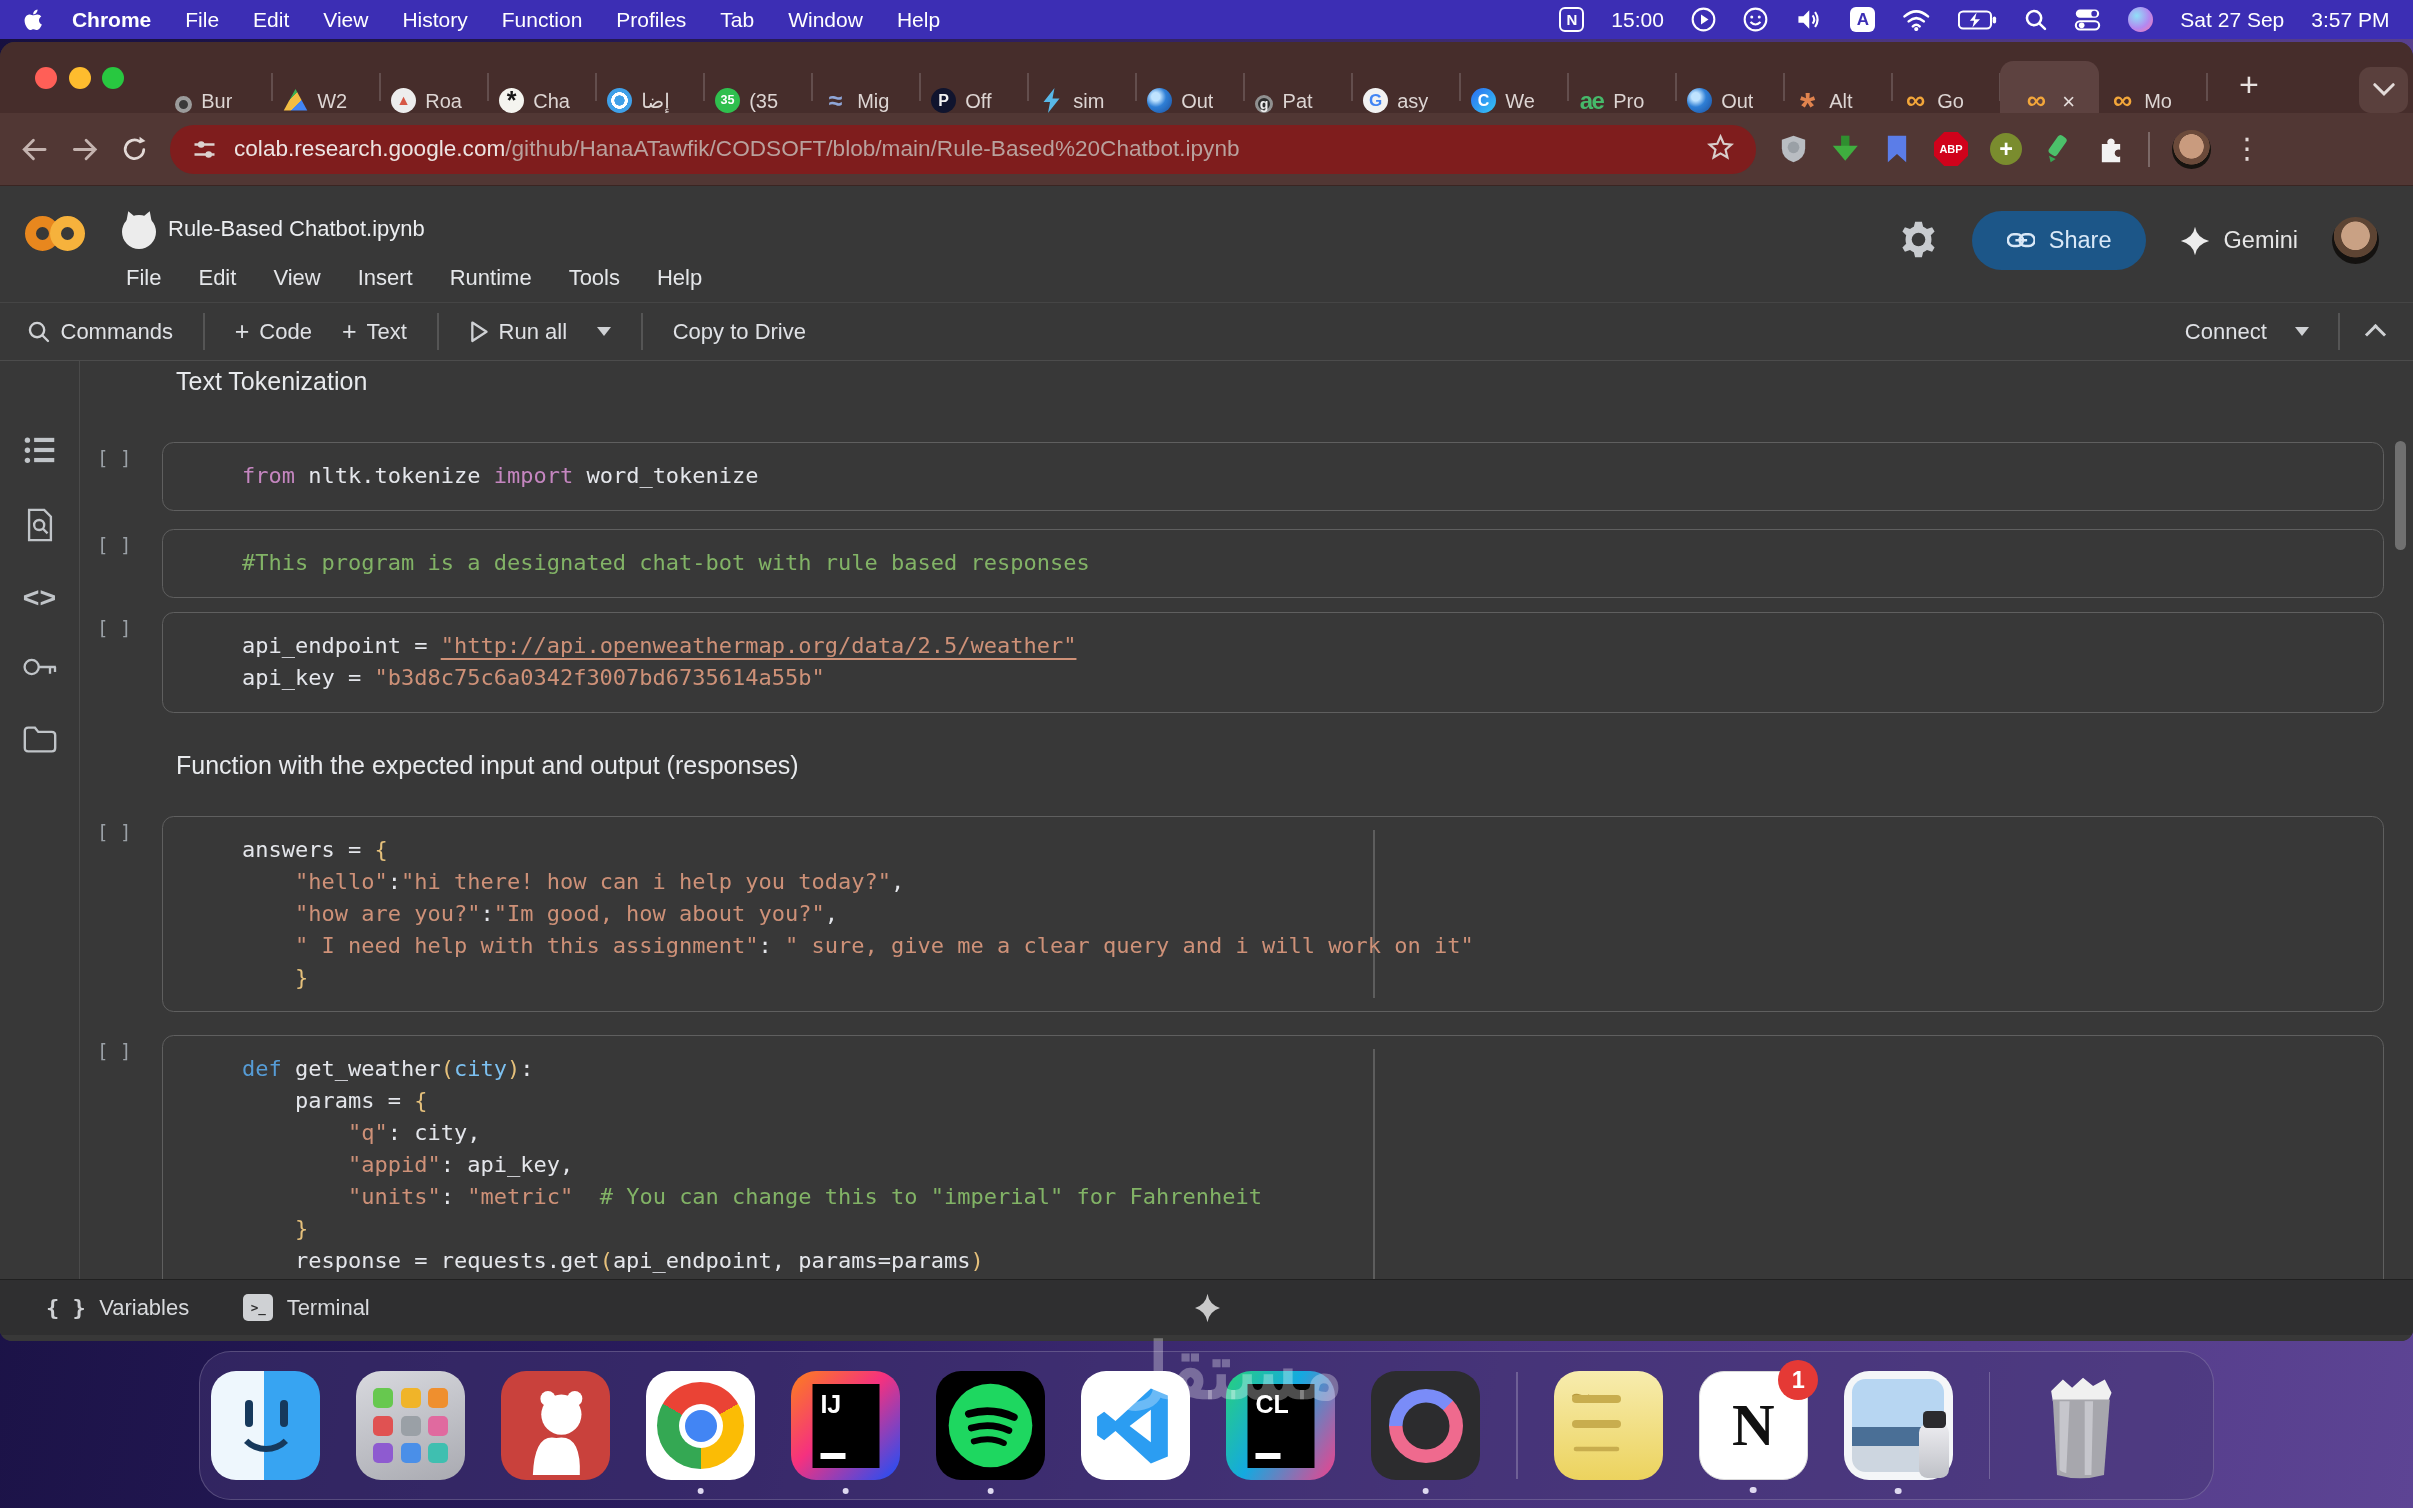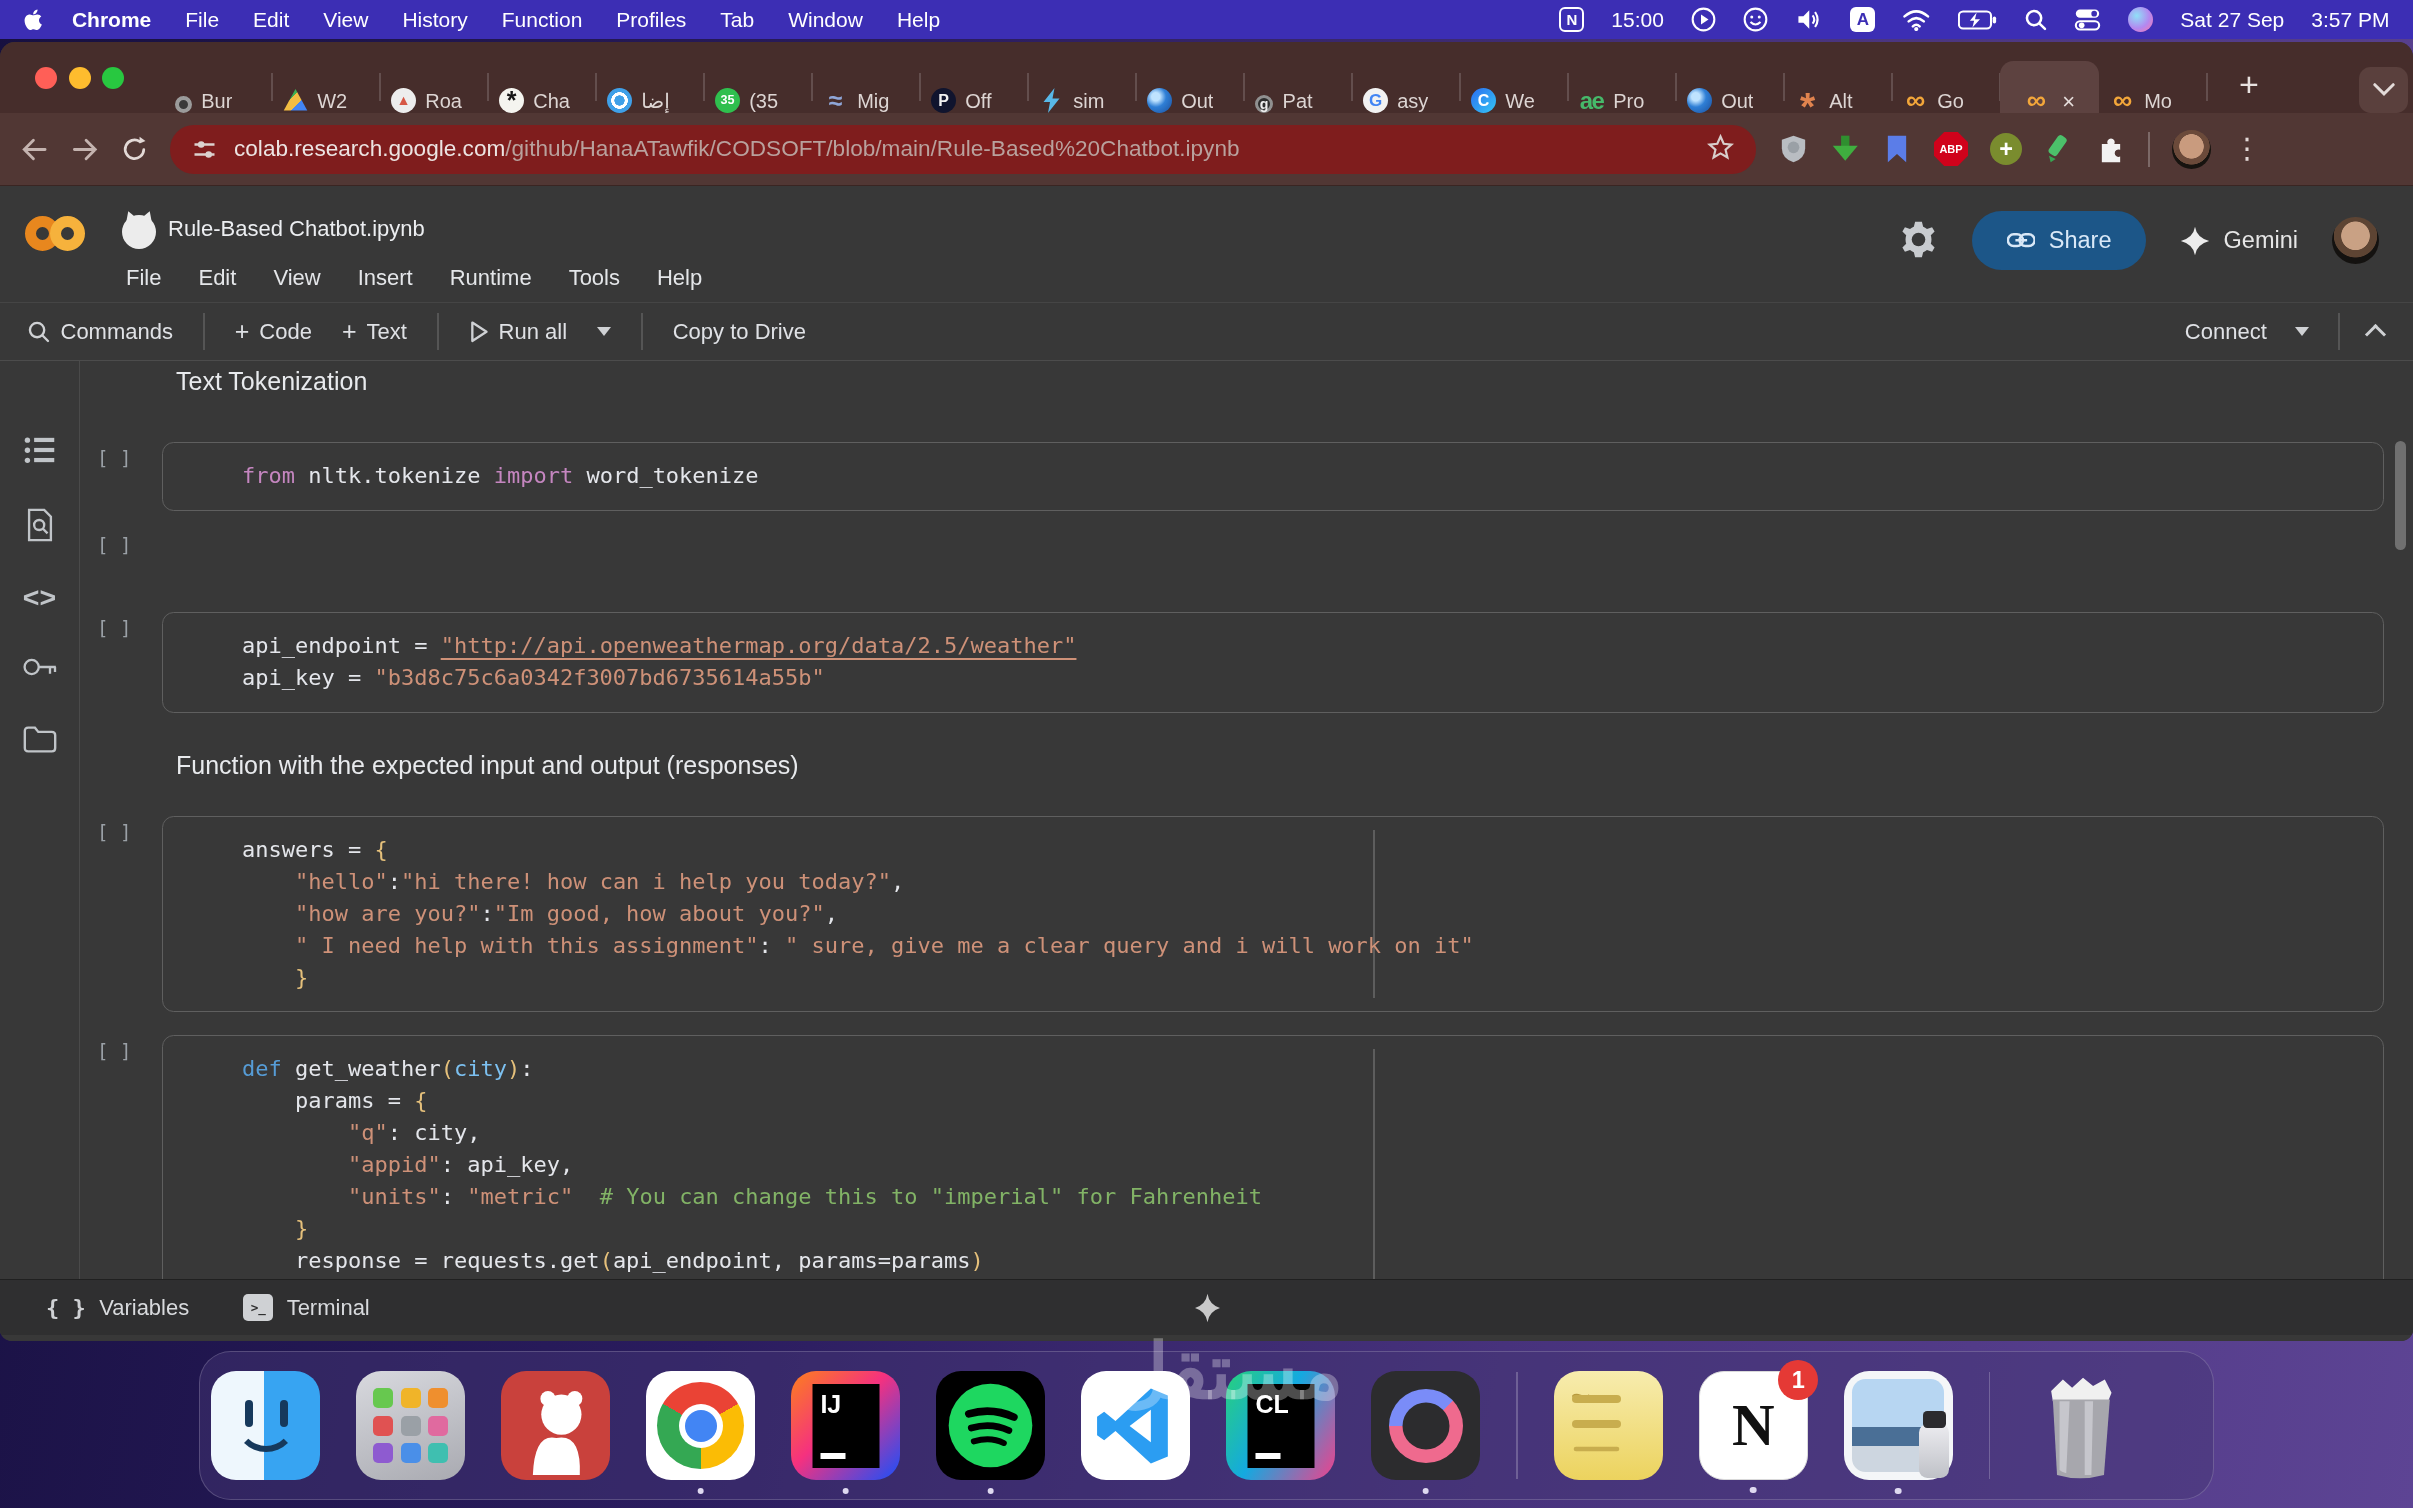--- a/index.html
+++ b/index.html
@@ -551,20 +551,23 @@
             </svg>
         </span>
       </div>
       <div id="notebook">
           <div class="nb-heading" style="top: 5.9px;">Text Tokenization</div>
           <div class="bracket" style="top: 86px;">[ ]</div>
           <div class="cell" style="top: 81px; height: 69px;">
             <div class="codeline"><span class="tk-kw">from</span><span class="tk-pl"> nltk.tokenize </span><span class="tk-kw">import</span><span class="tk-pl"> word_tokenize</span></div>
           </div>
           <div class="bracket" style="top: 173px;">[ ]</div>
+          <div class="cell" style="top: 168px; height: 69px;">
+            <div class="codeline"><span class="tk-cm">#This program is a designated chat-bot with rule based responses</span></div>
+          </div>
           <div class="bracket" style="top: 256px;">[ ]</div>
           <div class="cell" style="top: 251px; height: 101px;">
             <div class="codeline"><span class="tk-pl">api_endpoint = </span><span class="tk-sl">"http://api.openweathermap.org/data/2.5/weather"</span></div>
             <div class="codeline"><span class="tk-pl">api_key = </span><span class="tk-st">"b3d8c75c6a0342f3007bd6735614a55b"</span></div>
           </div>
           <div class="nb-heading" style="top: 390px;">Function with the expected input and output (responses)</div>
           <div class="bracket" style="top: 460px;">[ ]</div>
           <div class="cell" style="top: 455px; height: 196px;">
             <span class="ruler"></span>
             <div class="codeline"><span class="tk-pl">answers = </span><span class="tk-br">{</span></div>

